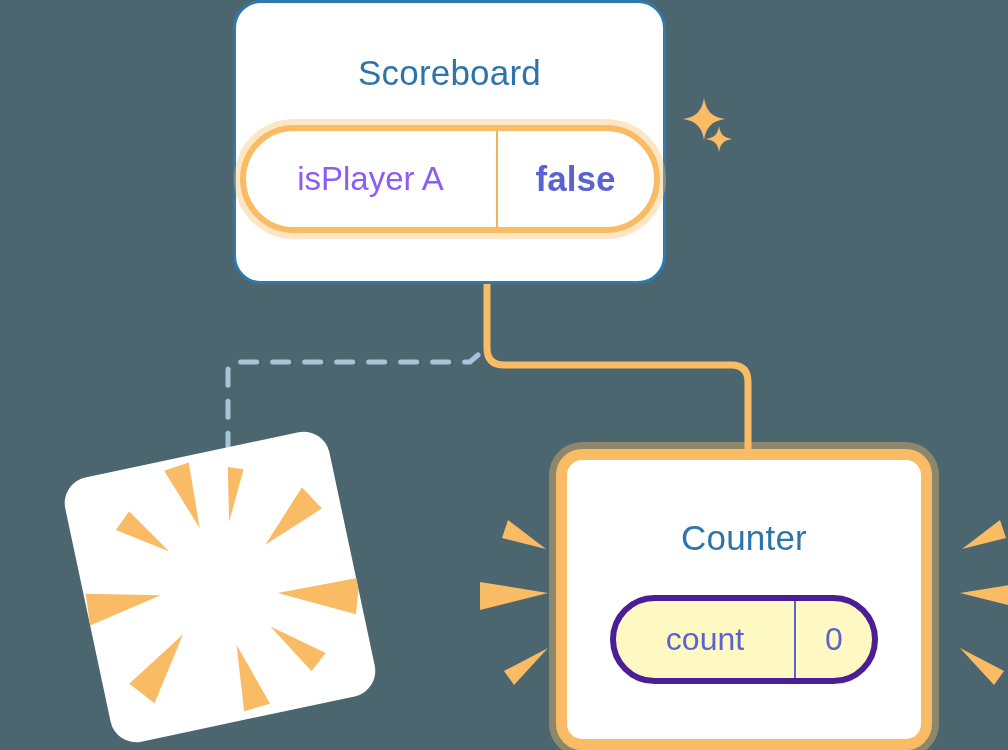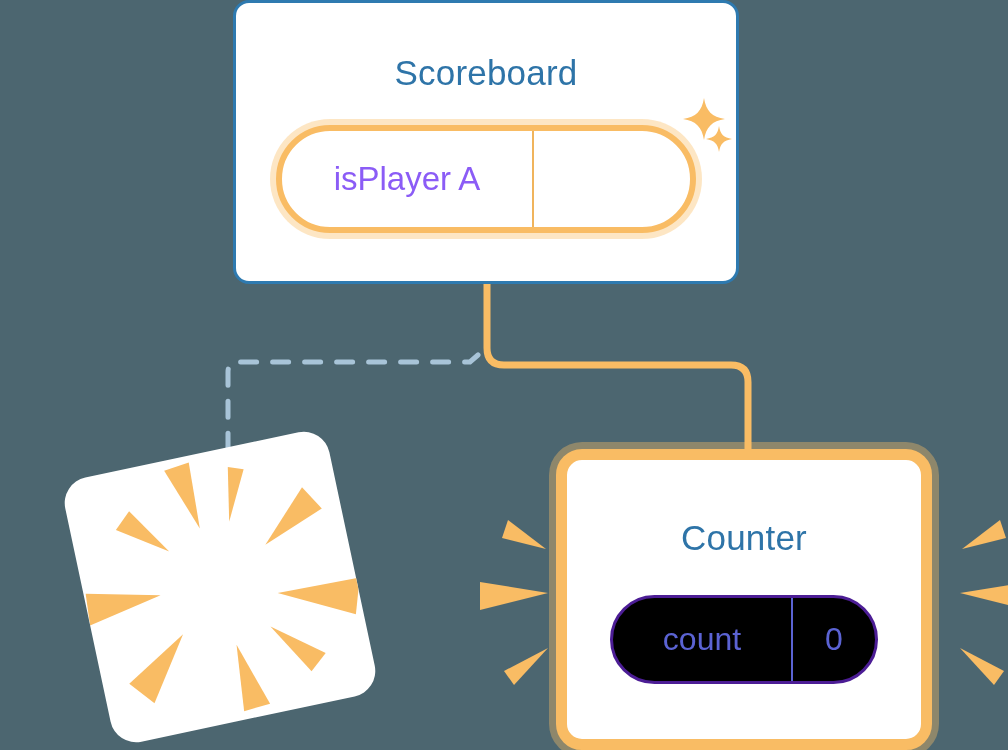--- a/index.html
+++ b/index.html
@@ -27,25 +27,25 @@
     width: 1008px;
     height: 750px;
     pointer-events: none;
   }
 
   
   .card-scoreboard {
     position: absolute;
     left: 233px;
     top: 0px;
-    width: 506px;
+    width: 433px;
     height: 284px;
     background: #ffffff;
     border: 3px solid #2e7ab0;
-    border-radius: 16px;
+    border-radius: 28px;
     box-sizing: border-box;
   }
   .card-title {
     position: absolute;
     left: 0;
     right: 0;
     text-align: center;
     color: #2e74a8;
     font-size: 35px;
     font-weight: 400;
@@ -116,23 +116,23 @@
 
   
   .pill-plain {
     position: absolute;
     left: 50%;
     transform: translateX(-50%);
     top: 135px;
     width: 268px;
     height: 89px;
     box-sizing: border-box;
-    border: 3px solid #4c1d95;
+    border: 6px solid #4c1d95;
     border-radius: 50px;
-    background: #000000;
+    background: #fef9c3;
     display: flex;
     align-items: stretch;
   }
   .pill-plain .pill-key {
     flex: 0 0 178px;
     display: flex;
     align-items: center;
     justify-content: center;
     color: #5b63d3;
     font-size: 32px;
@@ -187,20 +187,21 @@
     <path d="M 478 355 L 470 362 L 238 362 Q 228 362 228 372 L 228 492" fill="none" stroke="#a8c4d8" stroke-width="5" stroke-linecap="round" stroke-dasharray="16 16"></path>
 
     <path d="M 487 283 L 487 348 Q 487 365 504 365 L 731 365 Q 748 365 748 382 L 748 460" fill="none" stroke="#f9bc64" stroke-width="7" stroke-linecap="butt" stroke-linejoin="round"></path>
   </svg>
 
   <div class="card-scoreboard">
     <div class="card-title">Scoreboard</div>
 
     <div class="pill-hl">
       <div class="pill-key">isPlayer A</div>
+      <div class="pill-val">false</div>
     </div>
   </div>
 
   <div class="sparkle" style="left:681px; top:96px;">
     <svg width="46" height="46" viewBox="0 0 46 46">
       <path d="M23 2 C25 15 31 21 44 23 C31 25 25 31 23 44 C21 31 15 25 2 23 C15 21 21 15 23 2 Z" fill="#f9bc64"></path>
     </svg>
   </div>
   <div class="sparkle" style="left:705px; top:125px;">
     <svg width="28" height="28" viewBox="0 0 28 28">

